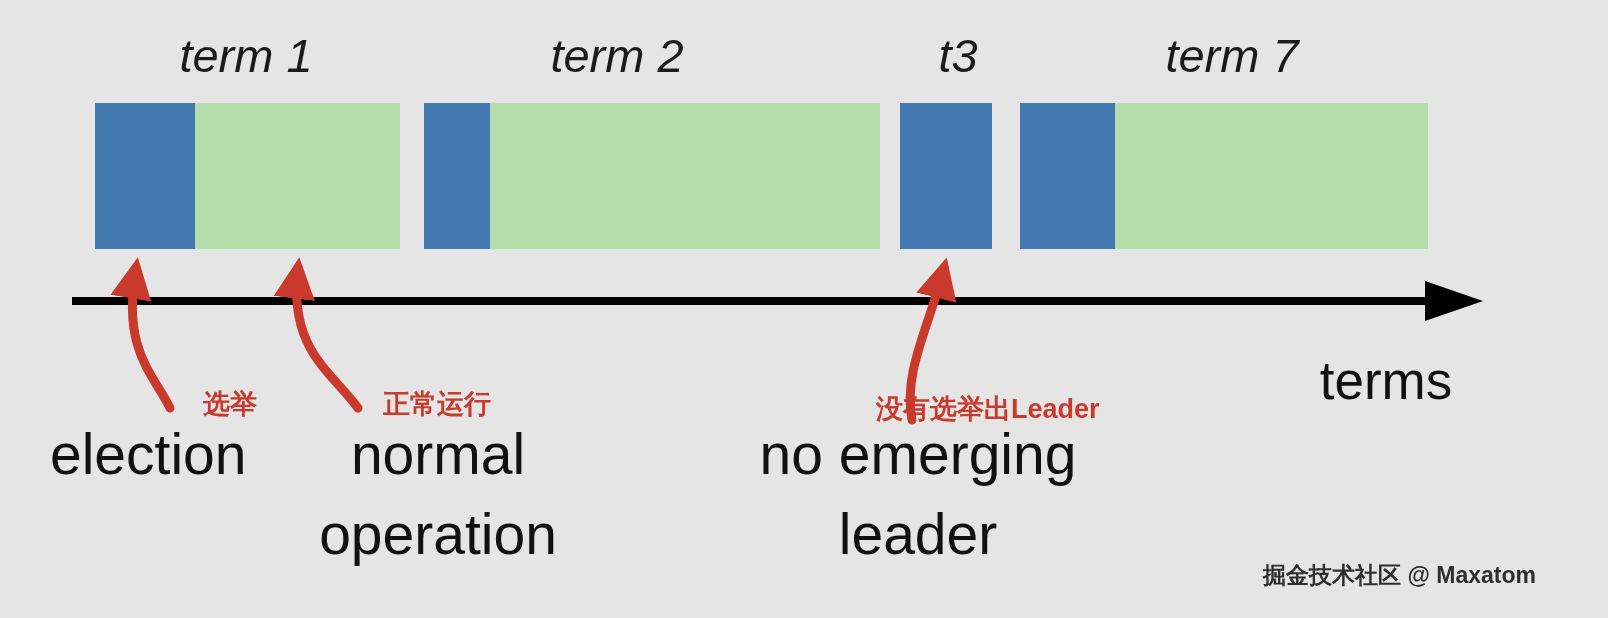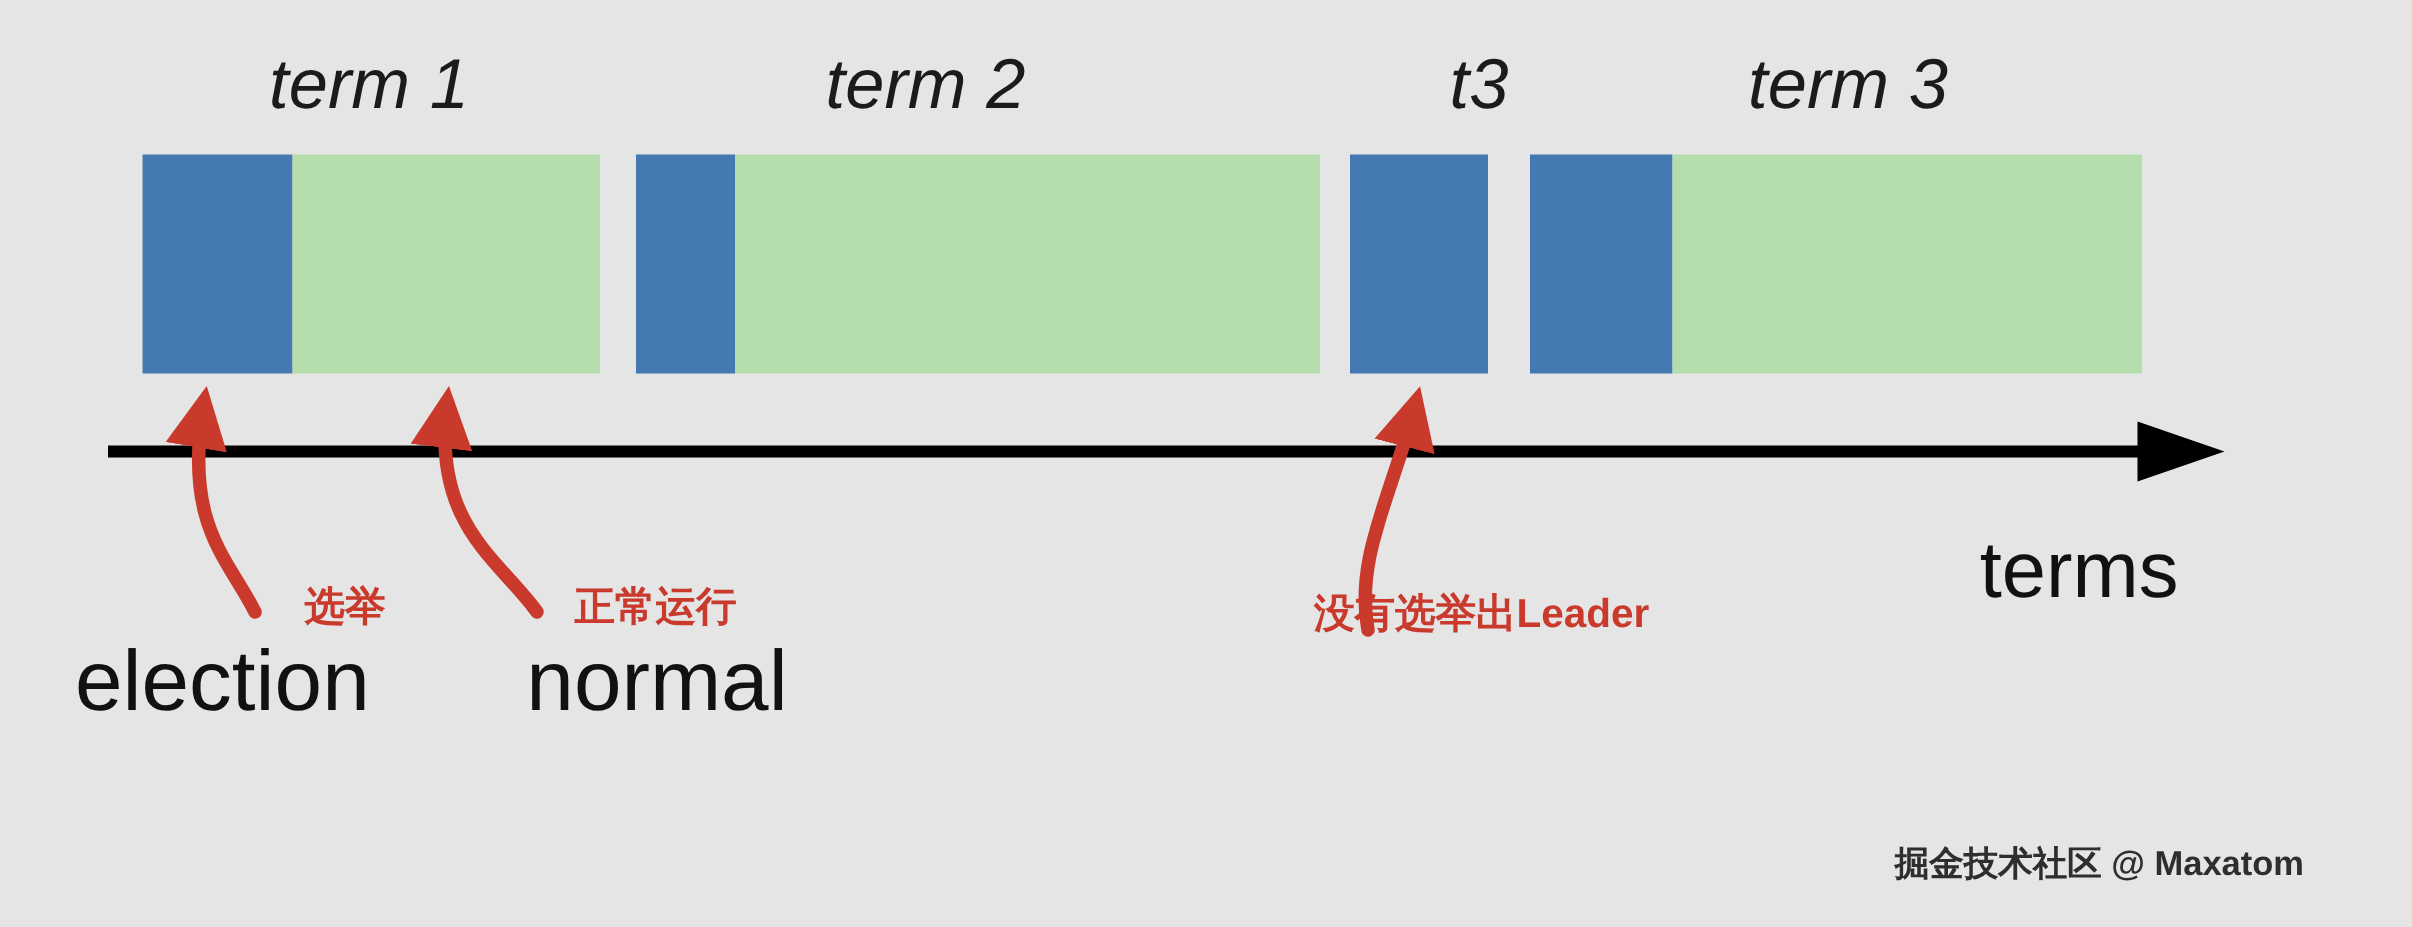--- a/index.html
+++ b/index.html
@@ -99,22 +99,22 @@
   }
 </style>
 </head>
 <body>
 
 <div class="canvas">
 
   <div>
       <div class="term-label" style="left: 246px;">term 1</div>
       <div class="term-label" style="left: 617px;">term 2</div>
-      <div class="term-label" style="left: 986px;">t3</div>
-      <div class="term-label" style="left: 1232px;">term 3</div>
+      <div class="term-label" style="left: 958px;">t3</div>
+      <div class="term-label" style="left: 1232px;">term 7</div>
     </div>
 
   <div>
       <div class="segment" style="left: 95px; width: 100px; top: 103px; height: 146px; background: rgb(68, 121, 178);"></div>
       <div class="segment" style="left: 195px; width: 205px; top: 103px; height: 146px; background: rgb(181, 220, 171);"></div>
       <div class="segment" style="left: 424px; width: 66px; top: 103px; height: 146px; background: rgb(68, 121, 178);"></div>
       <div class="segment" style="left: 490px; width: 390px; top: 103px; height: 146px; background: rgb(181, 220, 171);"></div>
       <div class="segment" style="left: 900px; width: 92px; top: 103px; height: 146px; background: rgb(68, 121, 178);"></div>
       <div class="segment" style="left: 1020px; width: 95px; top: 103px; height: 146px; background: rgb(68, 121, 178);"></div>
       <div class="segment" style="left: 1115px; width: 313px; top: 103px; height: 146px; background: rgb(181, 220, 171);"></div>
@@ -138,20 +138,25 @@
   </svg>
 
   <div class="cn-label cn-election">选举</div>
   <div class="cn-label cn-normal">正常运行</div>
   <div class="cn-label cn-no-leader">没有选举出Leader</div>
 
   <div class="big-label lbl-election">election</div>
 
   <div class="big-label lbl-normal-op">
     <div>normal</div>
+    <div>operation</div>
   </div>
 
+  <div class="big-label lbl-no-leader">
+    <div>no emerging</div>
+    <div>leader</div>
+  </div>
 
   <div class="axis-label">terms</div>
 
   <div class="watermark">掘金技术社区 @ Maxatom</div>
 
 </div>
 
 </body></html>

